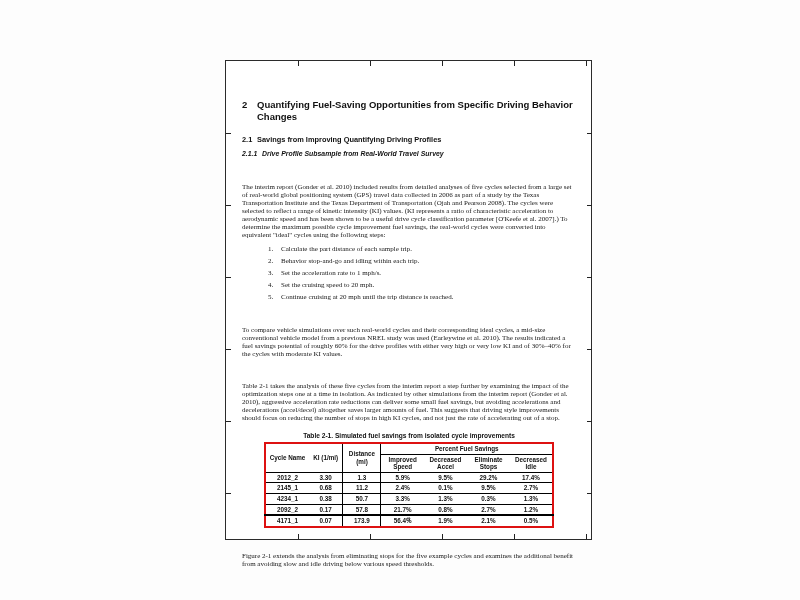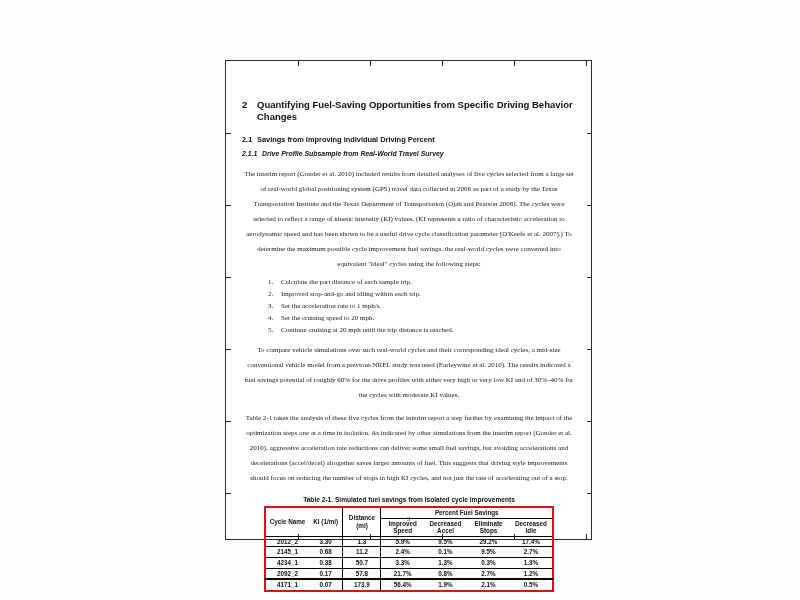--- a/index.html
+++ b/index.html
@@ -26,21 +26,21 @@
     display:flex;font-family:"Liberation Sans",sans-serif;font-weight:bold;
     font-size:7.4px;line-height:9px;margin-top:13px;color:#111;
   }
   .h2 .hnum{width:15px;flex:0 0 15px;}
   .h3{
     display:flex;font-family:"Liberation Sans",sans-serif;font-weight:bold;font-style:italic;
     font-size:6.9px;line-height:8.5px;margin-top:6px;color:#111;
   }
   .h3 .hnum{width:20px;flex:0 0 20px;}
   .para{
-    font-size:7px;line-height:15px;margin-top:8px;text-align:center;color:#171717;
+    font-size:7px;line-height:8px;margin-top:24px;text-align:left;color:#171717;
   }
   .steps{margin-top:6px;}
   .step{
     display:flex;font-size:7px;line-height:8.7px;margin-top:3.5px;
     padding-left:26px;color:#171717;
   }
   .step .snum{width:13px;flex:0 0 13px;}
   .tbl-caption{
     font-family:"Liberation Sans",sans-serif;font-weight:bold;font-size:6.6px;
     text-align:center;margin-top:10px;margin-bottom:3px;color:#111;
@@ -76,38 +76,38 @@
 <div class="page">
   <div class="content">
 
     <div class="h1">
       <span class="hnum">2</span>
       <span>Quantifying Fuel-Saving Opportunities from Specific Driving Behavior Changes</span>
     </div>
 
     <div class="h2">
       <span class="hnum">2.1</span>
-      <span>Savings from Improving Individual Driving Percent</span>
+      <span>Savings from Improving Quantifying Driving Profiles</span>
     </div>
 
     <div class="h3">
       <span class="hnum">2.1.1</span>
       <span>Drive Profile Subsample from Real-World Travel Survey</span>
     </div>
 
     <div class="para">The interim report (Gonder et al. 2010) included results from detailed analyses of five cycles selected from a large set of real-world global positioning system (GPS) travel data collected in 2006 as part of a study by the Texas Transportation Institute and the Texas Department of Transportation (Ojah and Pearson 2008). The cycles were selected to reflect a range of kinetic intensity (KI) values. (KI represents a ratio of characteristic acceleration to aerodynamic speed and has been shown to be a useful drive cycle classification parameter [O'Keefe et al. 2007].) To determine the maximum possible cycle improvement fuel savings, the real-world cycles were converted into equivalent "ideal" cycles using the following steps:</div>
 
     <div class="steps">
       <div class="step">
         <span class="snum">1.</span>
         <span>Calculate the part distance of each sample trip.</span>
       </div>
       <div class="step">
         <span class="snum">2.</span>
-        <span>Improved stop-and-go and idling within each trip.</span>
+        <span>Behavior stop-and-go and idling within each trip.</span>
       </div>
       <div class="step">
         <span class="snum">3.</span>
         <span>Set the acceleration rate to 1 mph/s.</span>
       </div>
       <div class="step">
         <span class="snum">4.</span>
         <span>Set the cruising speed to 20 mph.</span>
       </div>
       <div class="step">
@@ -188,20 +188,21 @@
           <td>0.07</td>
           <td class="vl">173.9</td>
           <td class="vl">56.4%</td>
           <td>1.9%</td>
           <td>2.1%</td>
           <td>0.5%</td>
         </tr>
       </tbody>
     </table>
 
+    <div class="para">Figure 2-1 extends the analysis from eliminating stops for the five example cycles and examines the additional benefit from avoiding slow and idle driving below various speed thresholds.</div>
 
   </div>
 
   <div class="page-number">3</div>
 </div>
 
 <div class="tick" style="left: 226px; top: 133px; width: 5px; height: 1px;"></div>
 <div class="tick" style="left: 587px; top: 133px; width: 5px; height: 1px;"></div>
 <div class="tick" style="left: 226px; top: 205px; width: 5px; height: 1px;"></div>
 <div class="tick" style="left: 587px; top: 205px; width: 5px; height: 1px;"></div>

